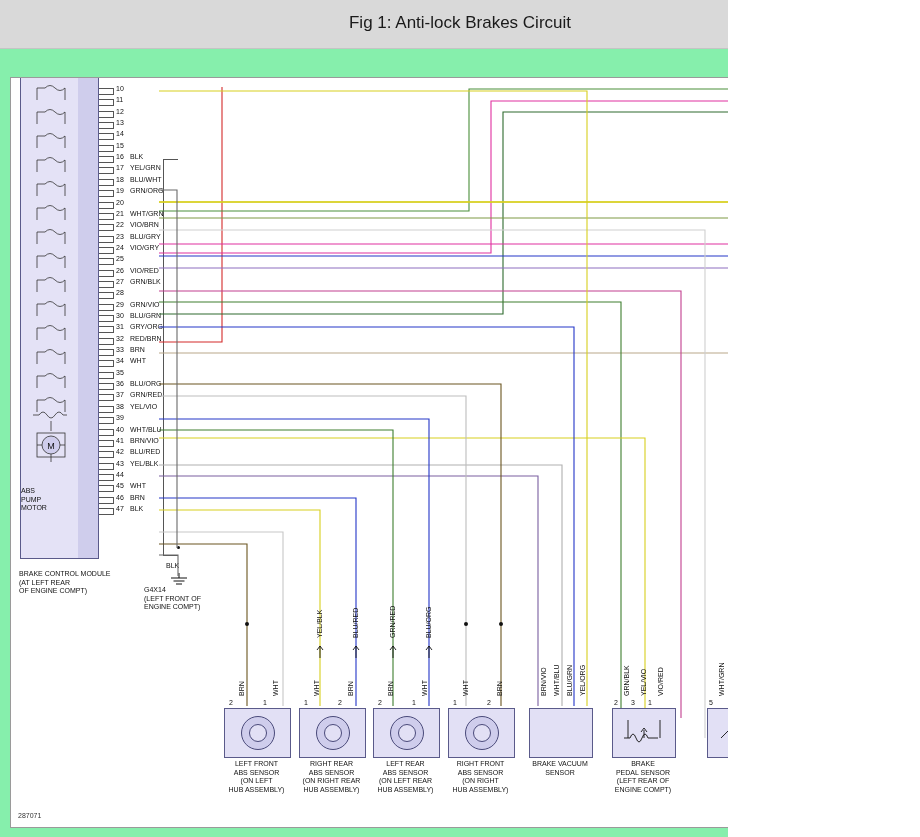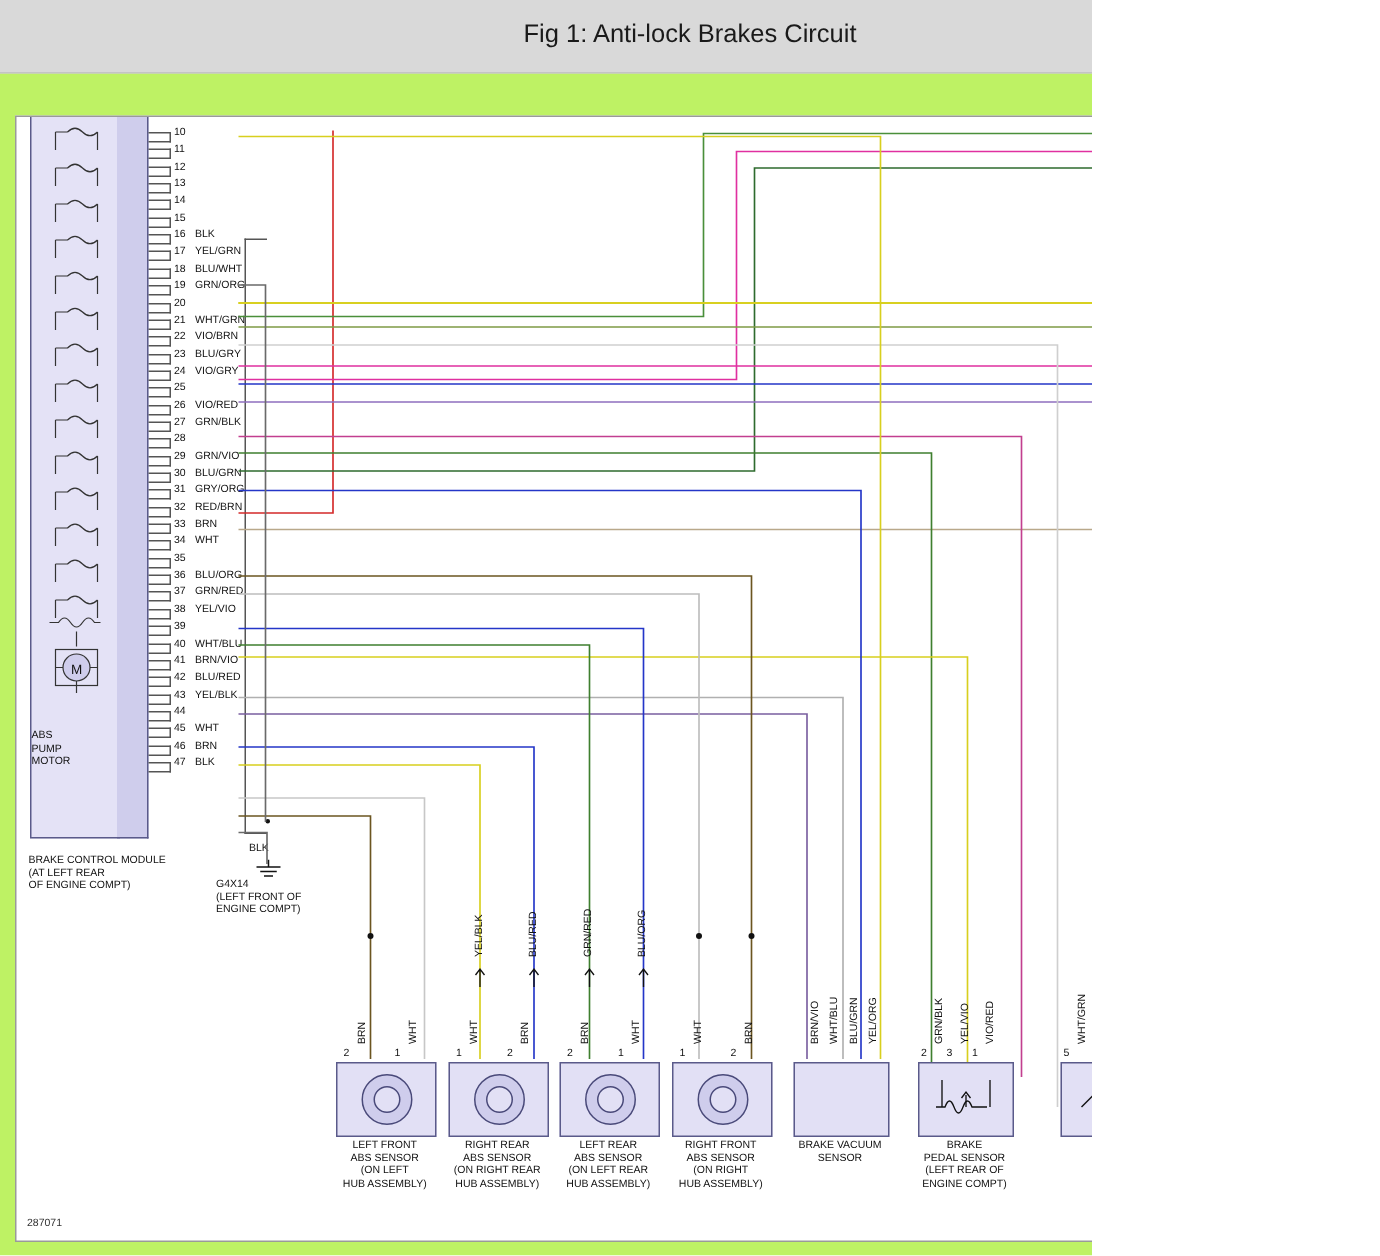--- a/index.html
+++ b/index.html
@@ -5,21 +5,21 @@
   html, body {
     margin: 0;
     padding: 0;
     background: #ffffff;
     font-family: "Liberation Sans", sans-serif;
   }
   #root {
     position: relative;
     width: 728px;
     height: 837px;
-    background: #bef264;
+    background: #86efac;
     overflow: hidden;
   }
   
   #header {
     position: absolute;
     left: 0; top: 0;
     width: 920px; height: 48px;
     background: #d9d9d9;
     border-bottom: 1px solid #c4c4c4;
   }

